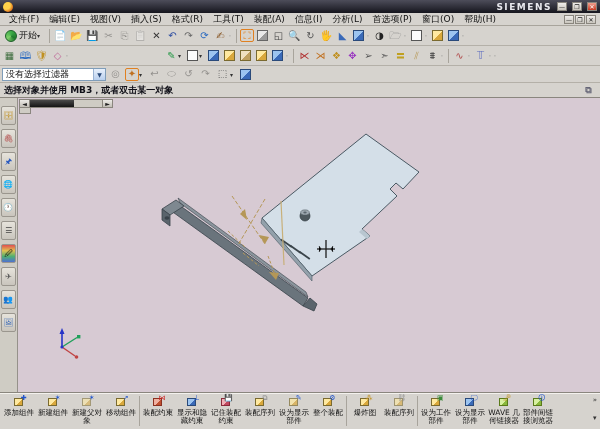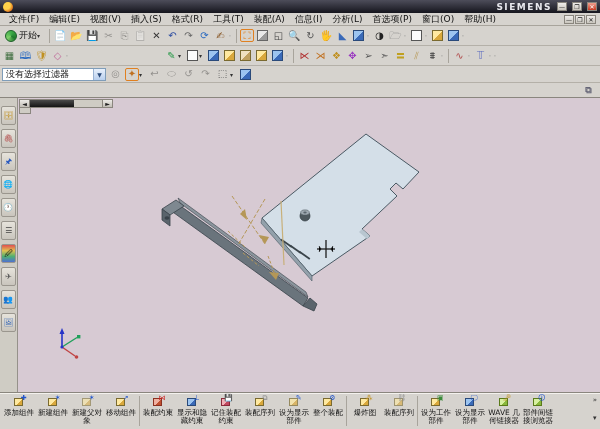--- a/index.html
+++ b/index.html
@@ -209,20 +209,21 @@
   <span class="i grayed">↺</span>
   <span class="i grayed">↷</span>
   <span class="i" style="color:#555;">⬚</span>
   <span class="dd">▾</span>
   <span class="i">
       <span class="blk blue"></span>
     </span>
 </div>
 
 <div class="promptbar">
+  <span>选择对象并使用 MB3，或者双击某一对象</span>
   <span class="prompt-right i" style="color:#667; font-size:9px;">⧉</span>
 </div>
 
 <div class="main">
 
   <div class="resourcebar">
     <span class="rtab" style="color:#c09020;">🗄</span>
     <span class="rtab" style="color:#b04040;">🖇</span>
     <span class="rtab" style="color:#2a5ac0;">🖈</span>
     <span class="rtab" style="color:#2a8ac0;">🌐</span>

